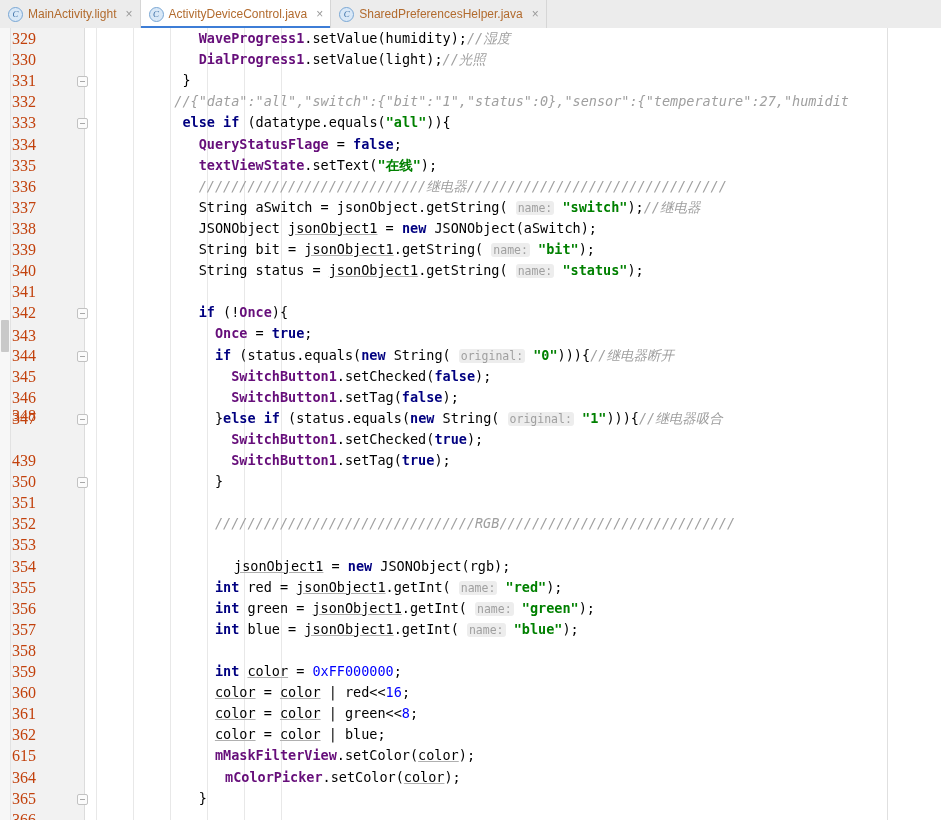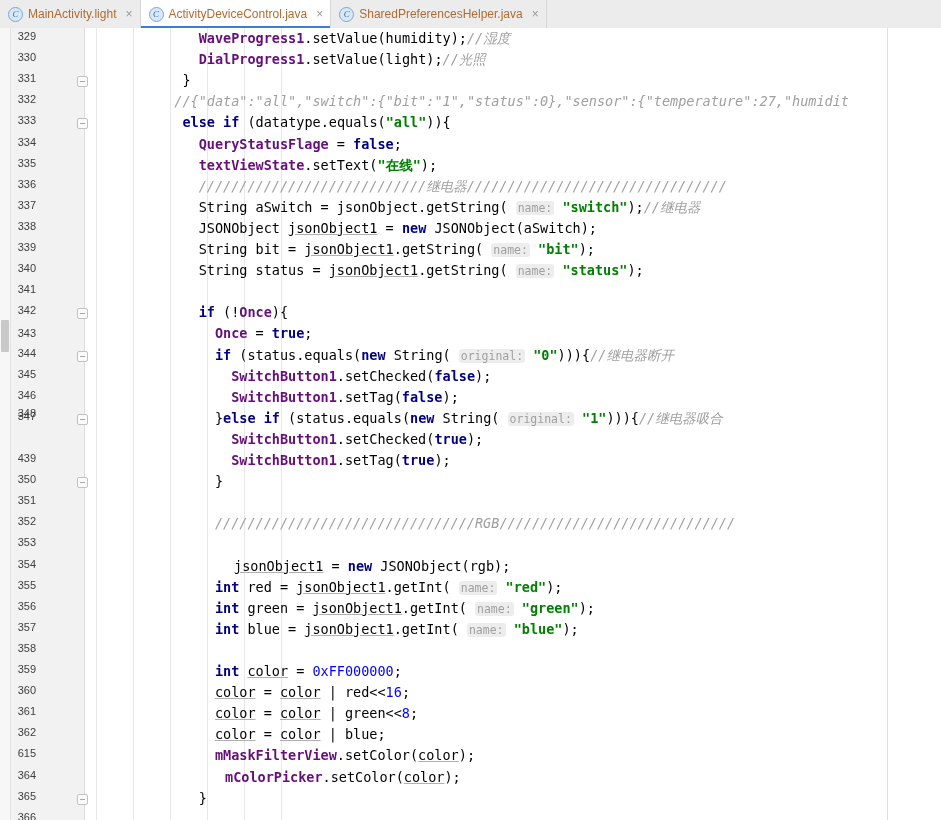--- a/index.html
+++ b/index.html
@@ -63,22 +63,22 @@
   #gutter{
     position:absolute;left:11px;top:0;width:73px;height:792px;
     background:#f2f2f2;
   }
   #gutterline{
     position:absolute;left:84px;top:0;width:1px;height:792px;
     background:#dcdcdc;
   }
   .lnum{
     position:absolute;right:48px;
-    font-size:11px;color:#404040;
-    font-family:Liberation Sans, sans-serif;
+    font-size:16px;color:#c2410c;
+    font-family:Liberation Serif, serif;
     white-space:nowrap;
   }
   .fold{
     position:absolute;left:77px;width:11px;height:11px;
     box-sizing:border-box;
     border:1px solid #c2c2c2;border-radius:2px;background:#fbfbfb;
   }
   .fold:before{
     content:"";position:absolute;left:2px;right:2px;top:4px;height:1px;
     background:#a8a8a8;

